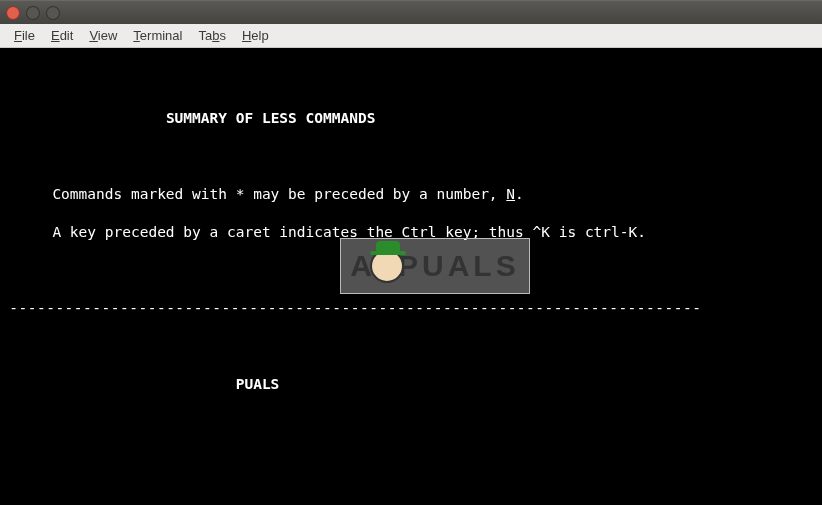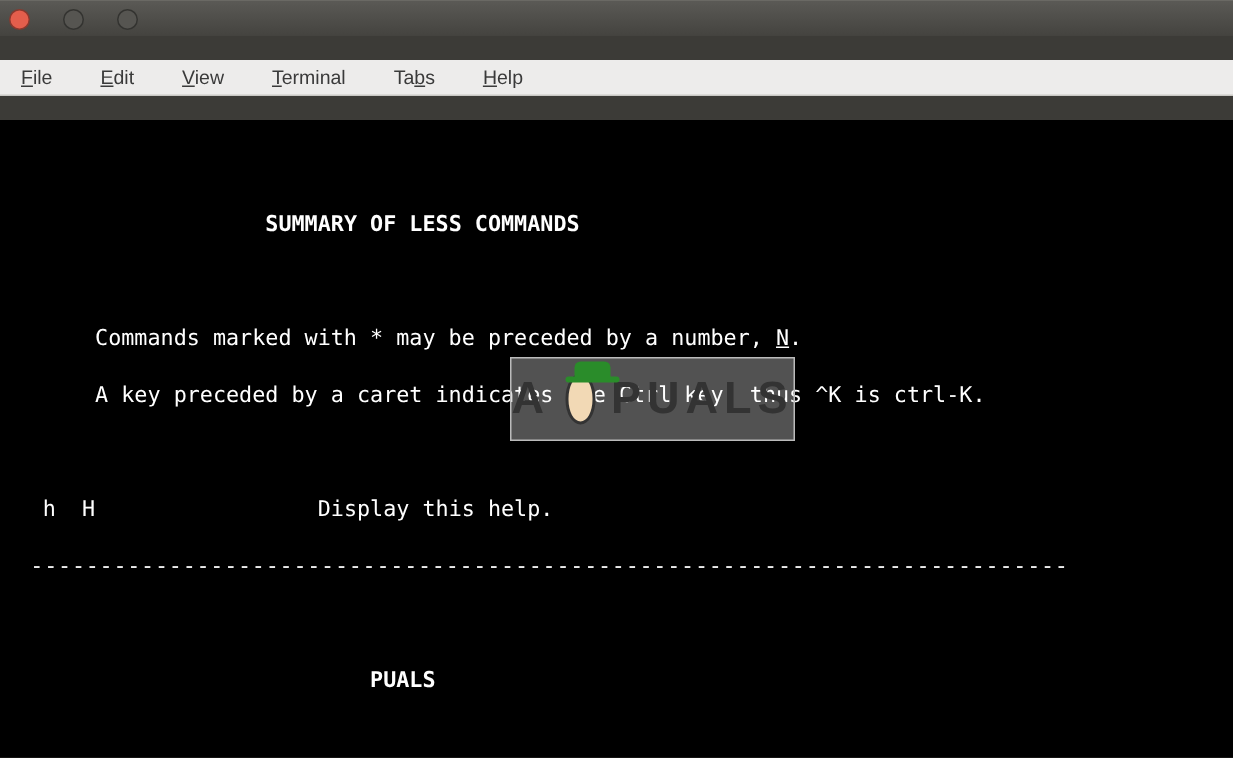--- a/index.html
+++ b/index.html
@@ -1,26 +1,26 @@
 <!DOCTYPE html>
 <html><head>
 <meta charset="utf-8">
 <style>
-  * { margin: 0; padding: 0; box-sizing: border-box; gap: 16px; }
+  * { margin: 0; padding: 0; box-sizing: border-box; }
   body { width: 822px; height: 505px; background: #3c3b37; font-family: sans-serif; overflow: hidden; }
   .window { width: 822px; height: 505px; display: flex; flex-direction: column; }
   .titlebar { height: 24px; background: linear-gradient(#5a5955,#44433f); display: flex; align-items: center; padding: 0 6px; border-top:1px solid #6a6964; }
   .tb-btn { width: 14px; height: 14px; border-radius: 50%; margin-right: 6px; border:1px solid rgba(0,0,0,0.4); }
   .tb-close { background: #e45e4c; }
   .tb-min { background: #565551; }
   .tb-max { background: #565551; }
   .menubar { height: 24px; background: #edeceb; display: flex; align-items: center; padding: 0 6px; border-bottom:1px solid #c9c8c4; font-size:13px; color:#3a3a3a;}
   .menu-item { padding: 0 8px; cursor: default; }
   .menu-item u { text-decoration: underline; }
-  .terminal { flex: 1; background: #000; color: #fff; font-family: "DejaVu Sans Mono","Courier New",monospace; font-size: 14.5px; line-height: 19px; padding: 4px 8px 0 11px; white-space: pre; overflow: hidden; font-weight:500;}
+  .terminal { flex: 1; background: #000; color: #fff; font-family: "DejaVu Sans Mono","Courier New",monospace; font-size: 14.5px; line-height: 19px; padding: 4px 8px 0 0; white-space: pre; overflow: hidden; font-weight:500;}
   .bold { font-weight: bold; }
   .uline { text-decoration: underline; }
   .watermark { position:absolute; left:340px; top:238px; width:190px; height:56px; border:1px solid #bbb; background:rgba(255,255,255,0.32); display:flex; align-items:center; justify-content:center; font-family:Arial,sans-serif; font-size:30px; font-weight:bold; color:#333; letter-spacing:4px; pointer-events:none;}
   .watermark .head { width:34px; height:34px; border-radius:50%; background:#f2d9b5; border:2px solid #333; position:relative; margin:0 -6px;}
   .watermark .hat { position:absolute; top:-10px; left:4px; width:24px; height:12px; background:#2a8c2a; border-radius:4px 4px 0 0;}
   .watermark .brim{ position:absolute; top:0px; left:-2px; width:36px; height:4px; background:#2a8c2a; border-radius:2px;}
   .sep { letter-spacing:0.5px;}
 </style>
 </head>
 <body>
@@ -40,21 +40,20 @@
     <span class="menu-item"><span><u>H</u>elp</span></span>
   </div>
 
   <div class="terminal">
 <div> </div>
 <div>                   <span class="bold">SUMMARY OF LESS COMMANDS</span></div>
 <div> </div>
 <div><span>      Commands marked with * may be preceded by a number, </span><span class="uline">N</span><span>.</span></div>
 <div>      A key preceded by a caret indicates the Ctrl key; thus ^K is ctrl-K.</div>
 <div> </div>
-<div><span>  h  H                 </span><span>Display this help.</span></div>
 <div class="sep"> ---------------------------------------------------------------------------</div>
 <div> </div>
 <div>                           <span class="bold">PUALS</span></div>
 
 
 
 
 
 
 

